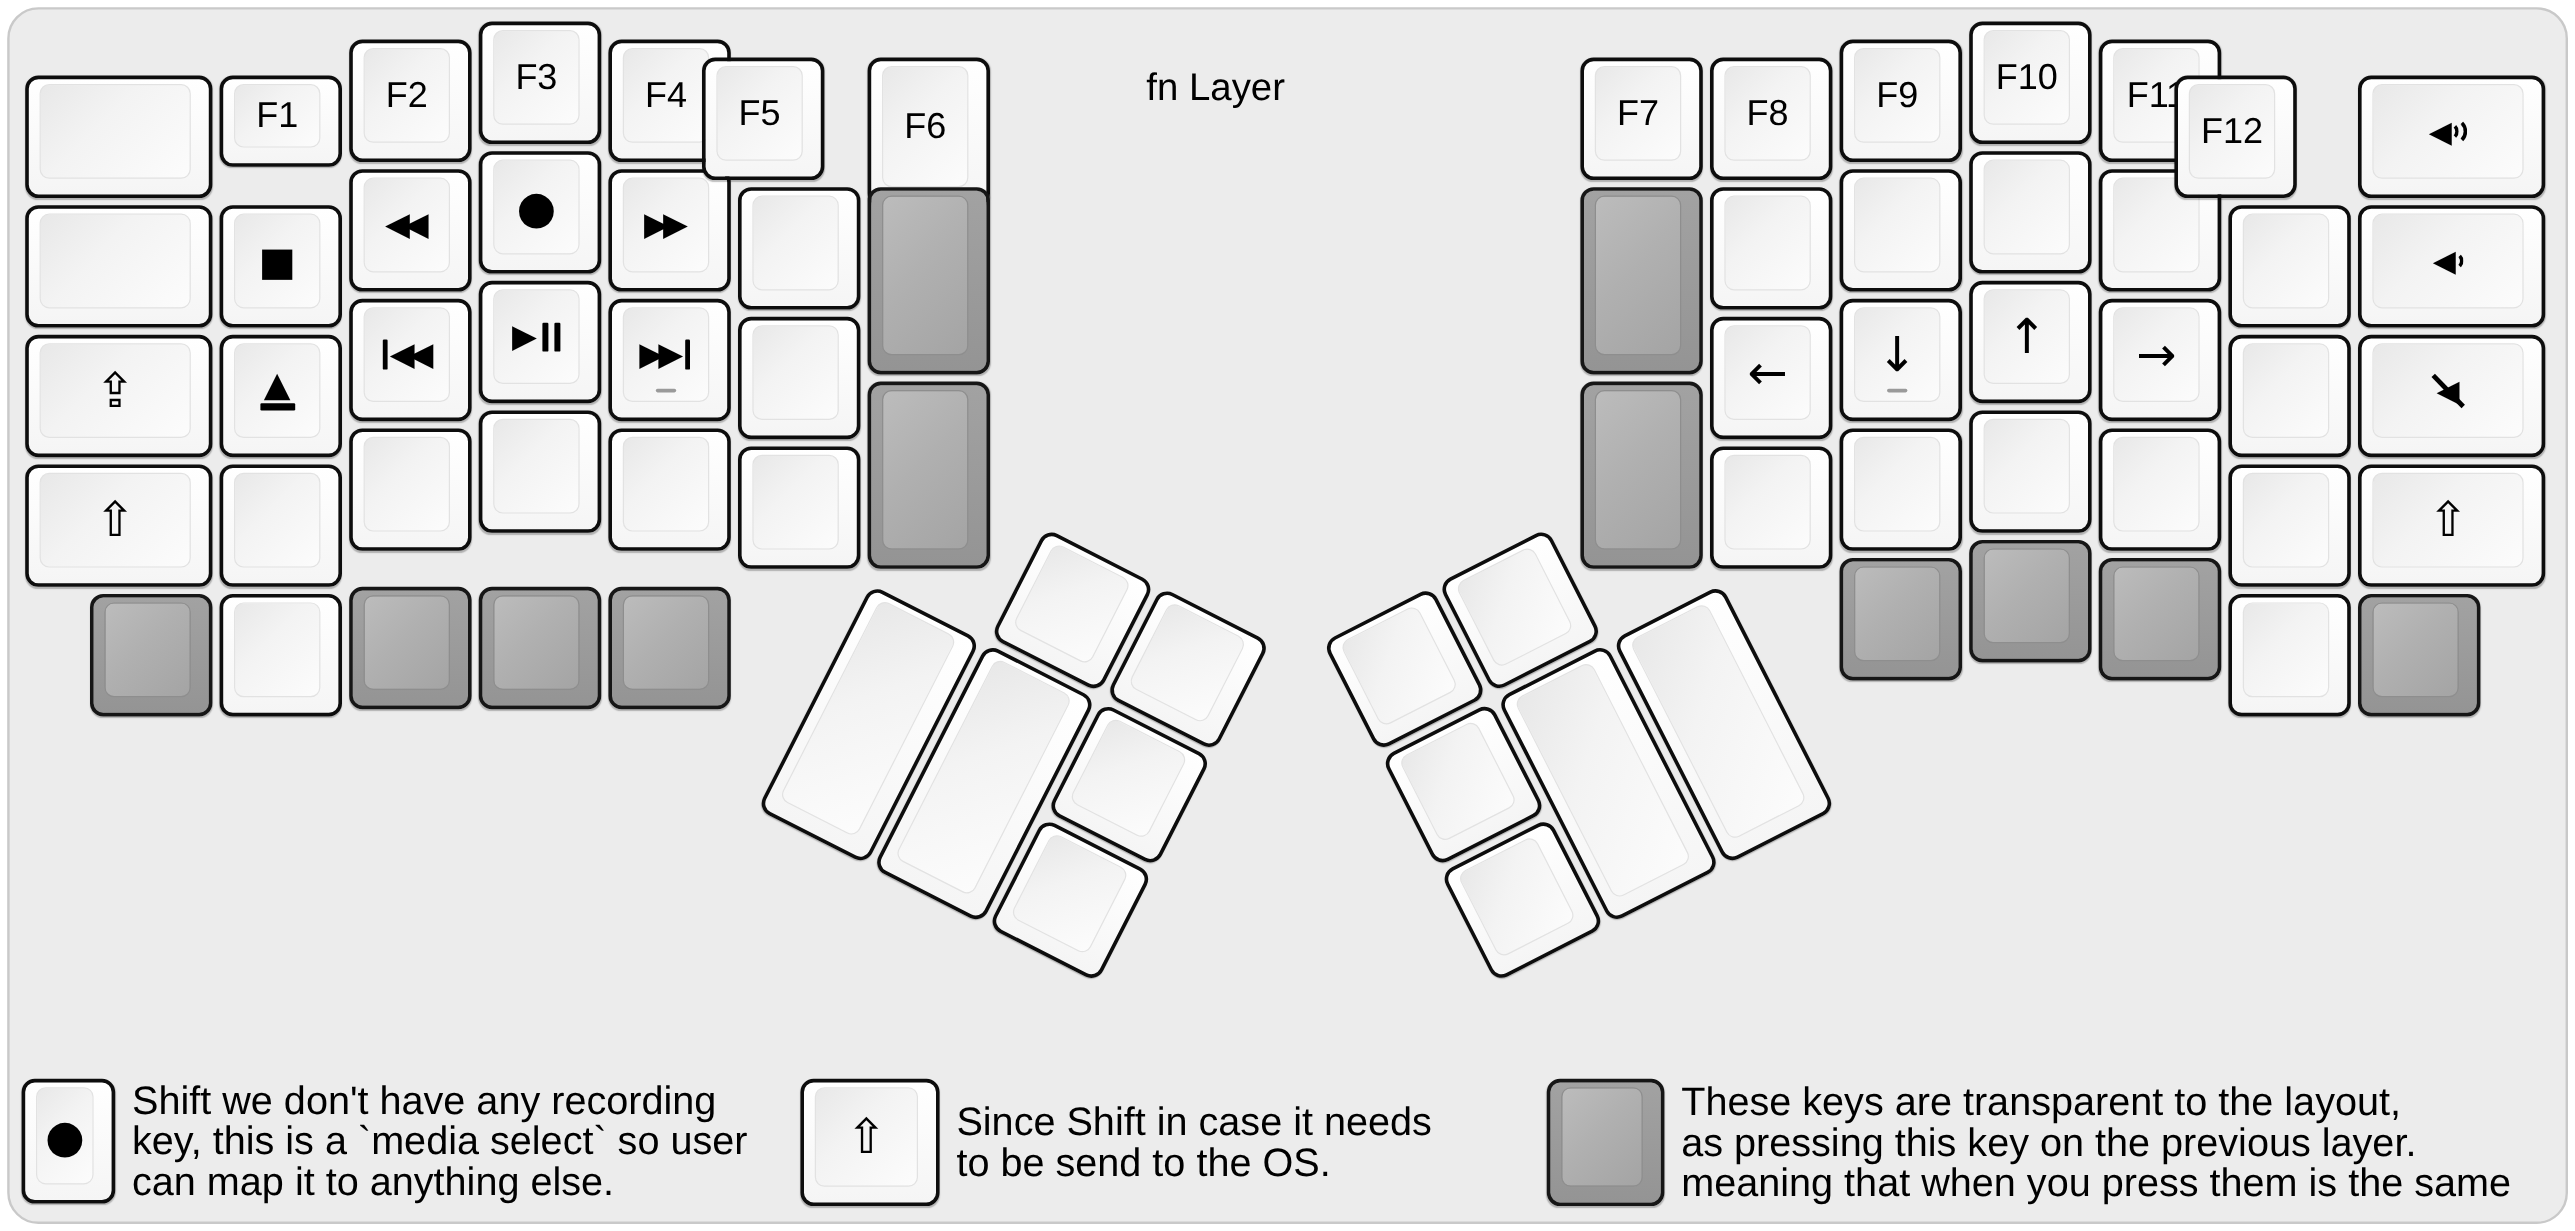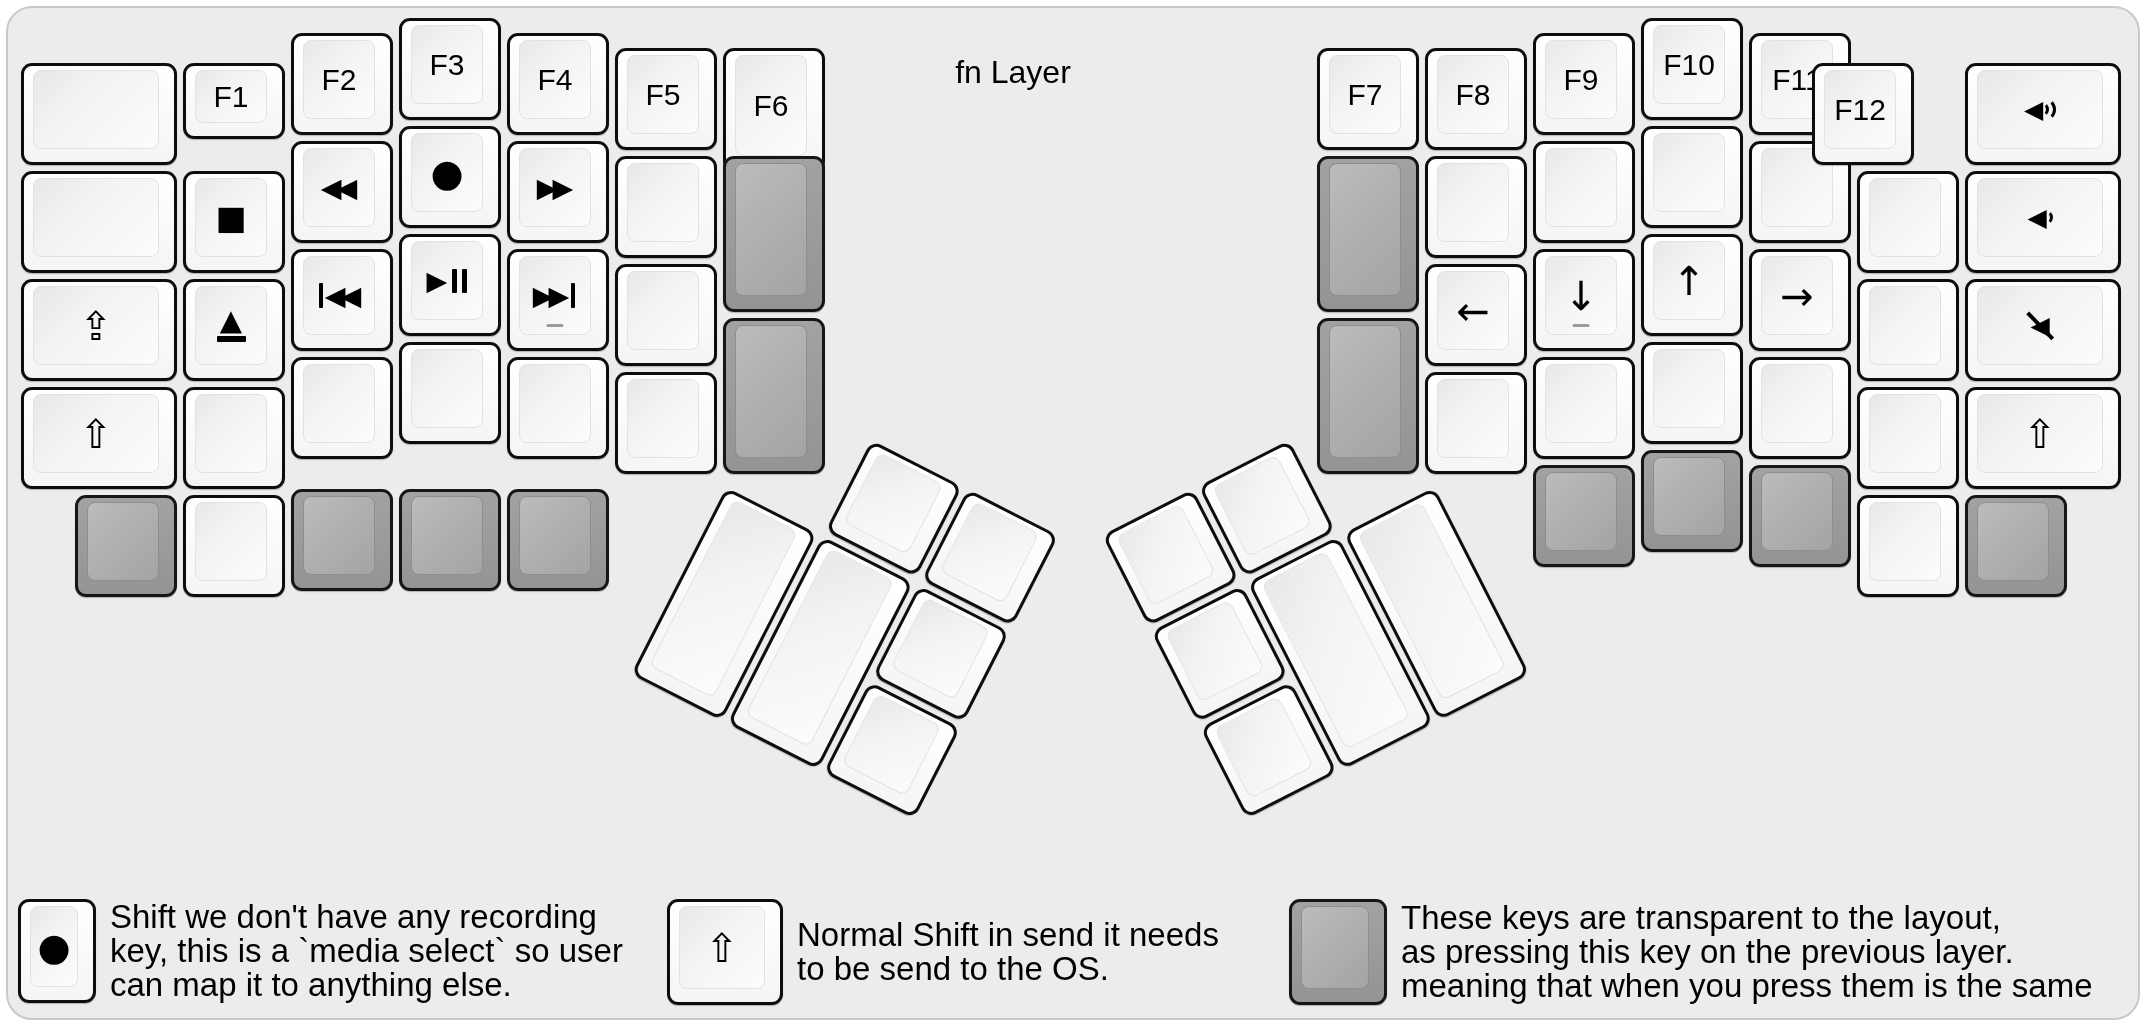--- a/index.html
+++ b/index.html
@@ -193,21 +193,21 @@
           <div class="glyph-box">
             <div class="g-media">▶▶</div>
             <div class="g-bar"></div>
           </div>
           <div class="g-homing"></div>
         </div>
       </div>
       <div class="key" style="left: 507px; top: 357px; width: 102px; height: 102px;">
         <div class="key-top"></div>
       </div>
-      <div class="key" style="left: 615px; top: 48px; width: 102px; height: 102px; text-decoration: underline;">
+      <div class="key" style="left: 585px; top: 48px; width: 102px; height: 102px; text-decoration: underline;">
         <div class="key-top">
           <div class="glyph-box">
             <div class="g-label">F5</div>
           </div>
         </div>
       </div>
       <div class="key" style="left: 615px; top: 156px; width: 102px; height: 102px;">
         <div class="key-top"></div>
       </div>
       <div class="key" style="left: 615px; top: 264px; width: 102px; height: 102px;">
@@ -465,21 +465,21 @@
   <div class="legend-keybox" style="width:116px;height:106px">
       <div class="key" style="left: 0px; top: 0px; width: 116px; height: 106px;">
         <div class="key-top">
           <div class="glyph-box">
             <div class="g-sym">⇧</div>
           </div>
         </div>
       </div>
     </div>
   <div class="legend-text">
-    <span>Normal Shift in send it needs</span>
+    <span>Since Shift in case it needs</span>
     <span>to be send to the OS.</span>
   </div>
 </div>
 
 <div class="legend-item" style="left:1289px;top:899px">
   <div class="legend-keybox" style="width:98px;height:106px">
       <div class="key gray" style="left: 0px; top: 0px; width: 98px; height: 106px;">
         <div class="key-top"></div>
       </div>
     </div>

